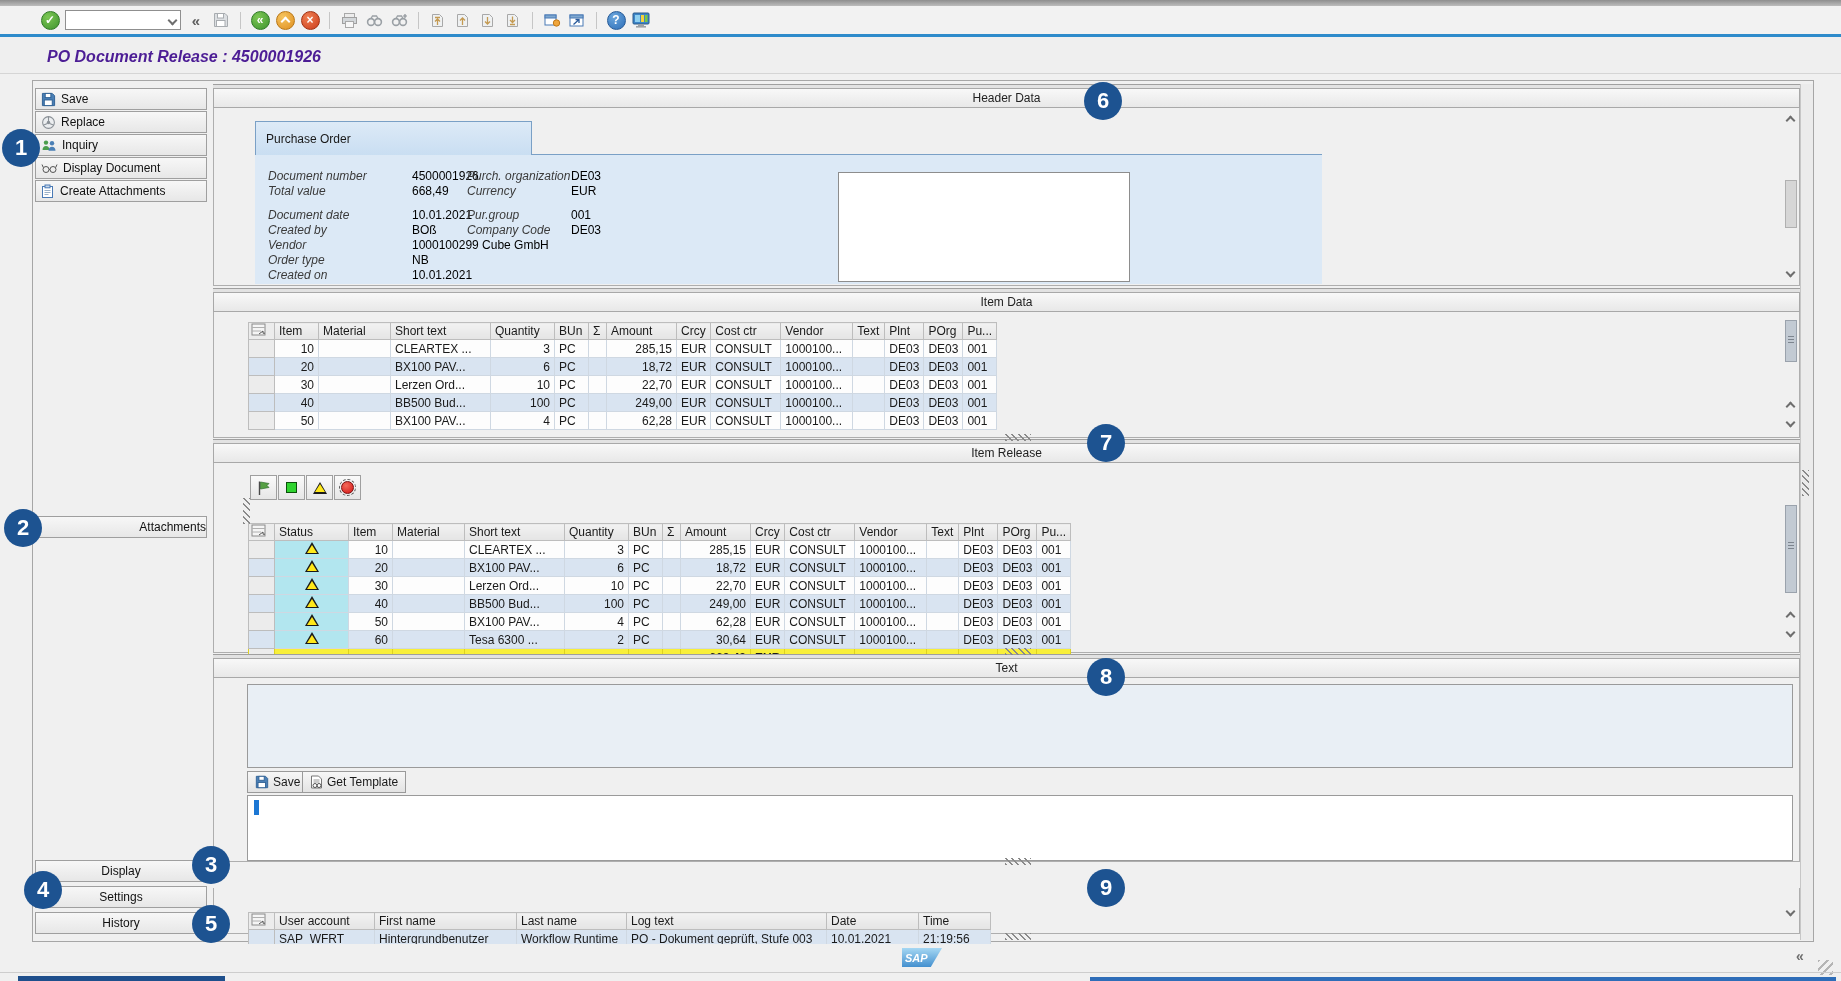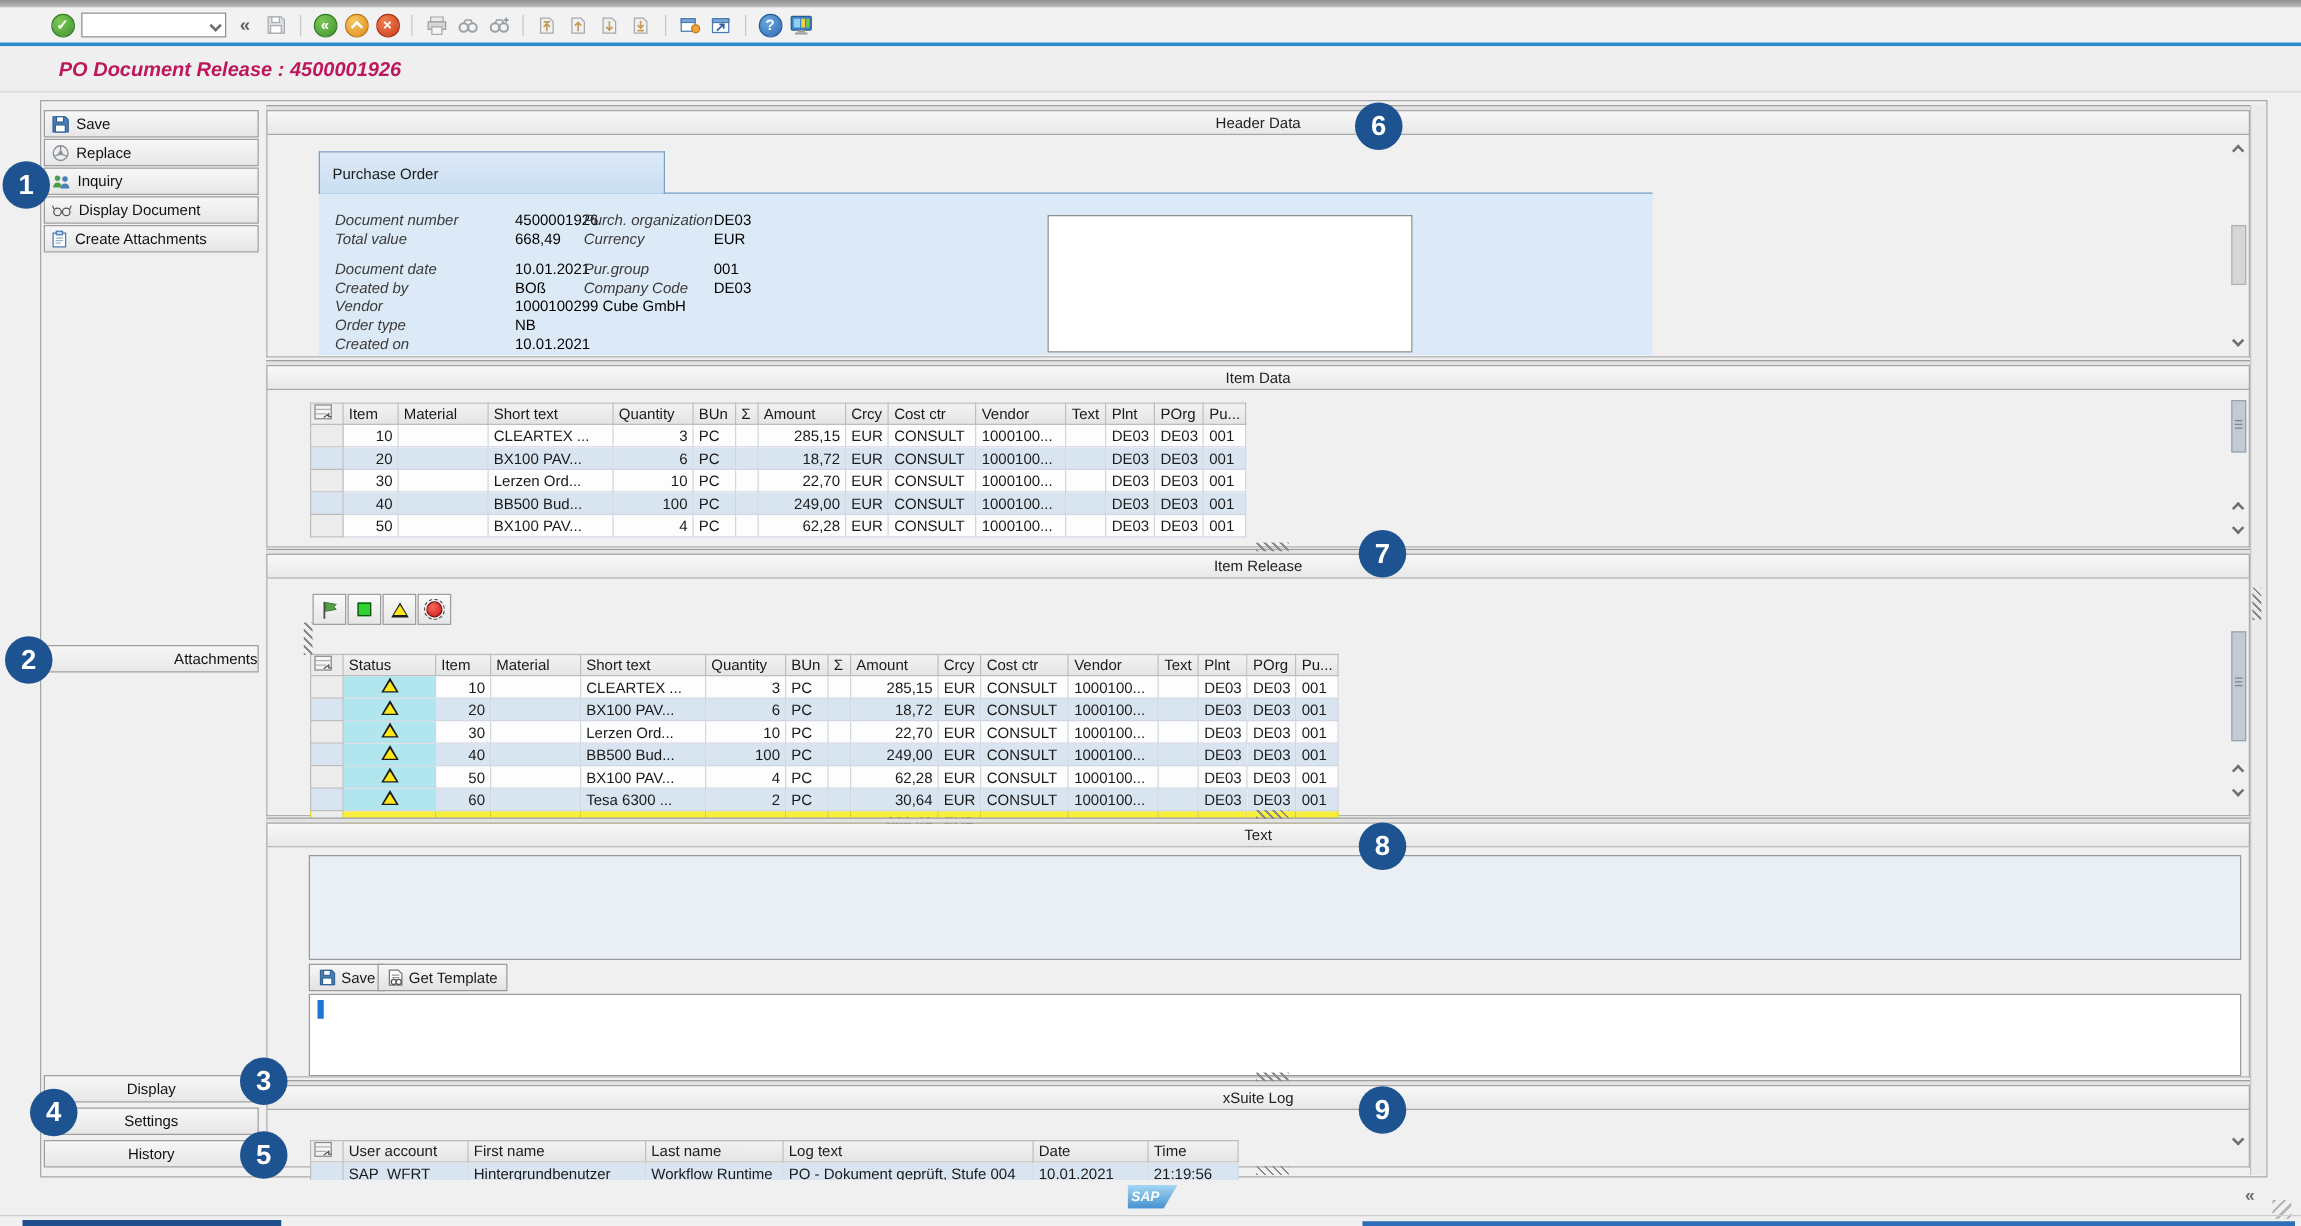--- a/index.html
+++ b/index.html
@@ -4,21 +4,21 @@
 <style>
   * { margin:0; padding:0; box-sizing:border-box; }
   body { background:#d8d8d8; font-family:"Liberation Sans", sans-serif; }
   .screen { position:relative; width:1841px; height:981px; background:#f0f0f0; overflow:hidden; font-family:"Liberation Sans", sans-serif; color:#1a1a1a; }
 
   
   .top-strip { position:absolute; left:0; top:0; width:100%; height:6px; background:linear-gradient(#8f8f8f,#bdbdbd); }
   .toolbar { position:absolute; left:0; top:6px; width:100%; height:28px; background:#f2f2f2; display:flex; align-items:center; padding-left:40px; gap:5px; }
   .blue-line { position:absolute; left:0; top:34px; width:100%; height:3px; background:#2e8bcb; }
   .titleband { position:absolute; left:0; top:37px; width:100%; height:37px; background:#efefef; border-bottom:1px solid #d5d5d5; }
-  .page-title { position:absolute; left:47px; top:48px; font-size:16px; font-weight:bold; font-style:italic; color:#be185d; }
+  .page-title { position:absolute; left:47px; top:48px; font-size:16px; font-weight:bold; font-style:italic; color:#4c1d95; }
 
   .tbi { display:inline-flex; align-items:center; justify-content:center; height:22px; min-width:20px; }
   .tb-sep { width:1px; height:17px; background:#c6c6c6; margin:0 4px; }
   .circ { width:19px; height:19px; border-radius:50%; display:flex; align-items:center; justify-content:center; color:#fff; font-weight:bold; font-size:12px; line-height:1; }
   .circ.green { background:radial-gradient(circle at 35% 30%, #7cc754, #3f9430); border:1px solid #2f7a24;}
   .circ.orange { background:radial-gradient(circle at 35% 30%, #f6c560, #e08f1f); border:1px solid #b97714;}
   .circ.red { background:radial-gradient(circle at 35% 30%, #ef7f52, #cc3d1c); border:1px solid #a33010;}
   .circ.blue { background:radial-gradient(circle at 35% 30%, #6aa6dd, #2f6fb8); border:1px solid #255a98;}
   .tb-combo { width:116px; height:20px; background:#fff; border:1px solid #8f8f8f; display:flex; align-items:center; justify-content:flex-end; padding-right:4px; }
   .tb-combo input { border:none; outline:none; width:90px; height:16px; font-size:12px; background:transparent; }
@@ -664,23 +664,20 @@
         <path d="M1.5 1h7l3 3v9h-10z" fill="#fff" stroke="#777"></path>
         <path d="M3.5 5h6M3.5 7h6" stroke="#999"></path>
         <circle cx="5" cy="10.5" r="2" fill="none" stroke="#555"></circle>
         <circle cx="9" cy="10.5" r="2" fill="none" stroke="#555"></circle>
       </svg>
     <span>Get Template</span>
   </div>
   <div class="tx-input"></div>
   <div class="cursor"></div>
 
-  <div class="sec-bar" style="top:868px;">
-    <span>xSuite Log</span>
-  </div>
   <div class="sec-body" style="top:888px; height:46px;"></div>
   <div style="position:absolute; left:248px; top:912px; width:744px; height:32px; overflow:hidden;">
     <table class="grid">
       <colgroup>
           <col style="width:26px">
           <col style="width:100px">
           <col style="width:142px">
           <col style="width:110px">
           <col style="width:200px">
           <col style="width:92px">
@@ -700,21 +697,21 @@
             <th class="a-l">Date</th>
             <th class="a-l">Time</th>
           </tr>
         </thead>
       <tbody>
           <tr class="alt">
             <td class="selcol"></td>
             <td class="a-l">SAP_WFRT</td>
             <td class="a-l">Hintergrundbenutzer</td>
             <td class="a-l">Workflow Runtime</td>
-            <td class="a-l">PO - Dokument geprüft, Stufe 004</td>
+            <td class="a-l">PO - Dokument geprüft, Stufe 003</td>
             <td class="a-l">10.01.2021</td>
             <td class="a-l">21:19:56</td>
           </tr>
         </tbody>
     </table>
   </div>
   <span class="sb-ar" style="left:1784px; top:905px;">
       <span class="chev down"></span>
     </span>
 

